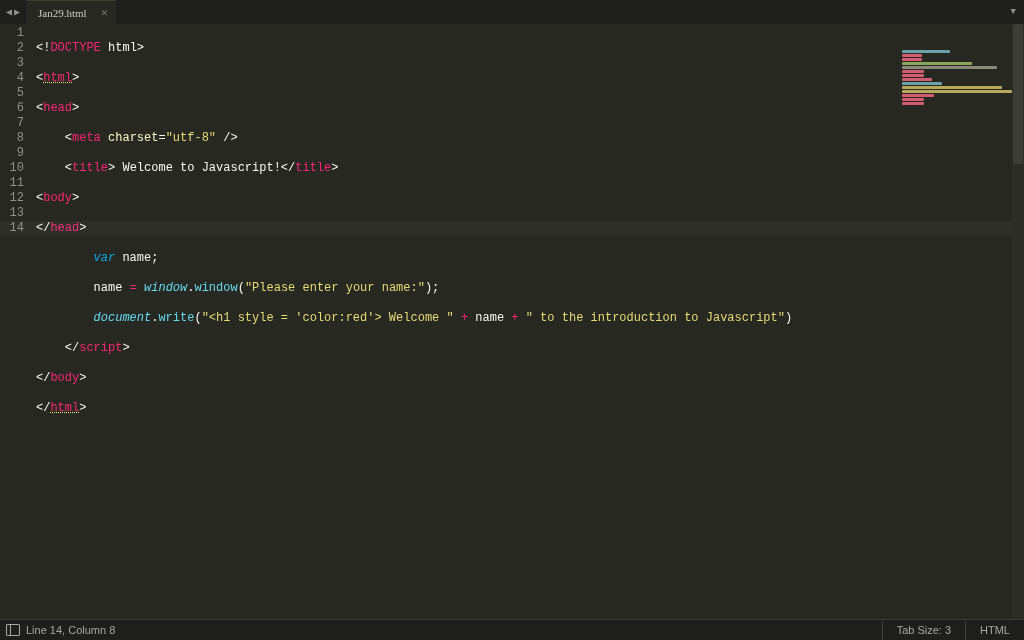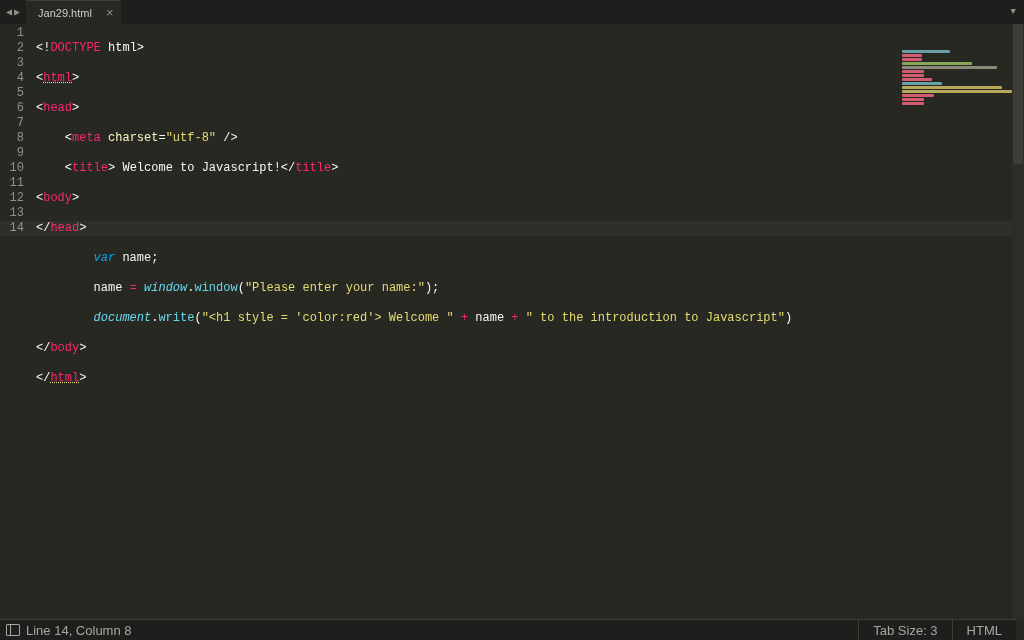--- a/index.html
+++ b/index.html
@@ -1,30 +1,30 @@
 <!DOCTYPE html>
 <html><head>
 <meta charset="utf-8">
 <style>
   html,body{margin:0;padding:0;width:1024px;height:640px;background:#272822;font-family:Consolas,'Courier New',monospace;font-size:12px;color:#f8f8f2;overflow:hidden}
   .tab-bar{height:24px;background:#1e1f1c;display:flex;align-items:center;position:relative}
   .nav-arrows{display:flex;align-items:center;padding:0 6px;gap:2px}
   .arrow{color:#8f908a;font-size:10px;cursor:pointer}
-  .tab{height:24px;background:#272822;display:flex;align-items:center;padding:0 8px 0 12px;font-family:Liberation Sans, sans-serif;font-size:11px;color:#ccc;border-top:1px solid #3e3d32;position:relative}
+  .tab{height:24px;background:#272822;display:flex;align-items:center;padding:0 8px 0 12px;font-family:Liberation Serif, serif;font-size:11px;color:#ccc;border-top:1px solid #3e3d32;position:relative}
   .tab-close{margin-left:14px;color:#8f908a;font-size:13px;cursor:pointer}
   .tab-dropdown{position:absolute;right:8px;color:#8f908a;font-size:9px}
   .editor{position:absolute;top:24px;bottom:20px;left:0;right:0;display:flex}
   .gutter{width:30px;text-align:right;padding:2px 6px 0 0;color:#8f908a;line-height:15px;user-select:none;box-sizing:border-box}
   .code{flex:1;padding:2px 0 0 6px;line-height:15px;white-space:pre}
   .hl{position:absolute;left:0;right:0;height:15px;background:rgba(255,255,255,0.035);top:197px;pointer-events:none}
   .minimap{position:absolute;top:26px;right:12px;width:110px;pointer-events:none}
   .minimap div{height:3px;margin-bottom:1px;border-radius:1px}
   .scrollbar{position:absolute;top:24px;bottom:20px;right:0;width:12px;background:#2c2d27}
   .scroll-thumb{position:absolute;top:0;left:1px;right:1px;height:140px;background:rgba(255,255,255,0.08);border-radius:2px}
-  .status{position:absolute;bottom:0;left:0;right:8px;height:20px;background:#1e1f1c;color:#a6a6a2;font-family:-apple-system,Segoe UI,Arial,sans-serif;font-size:13px;display:flex;align-items:center;border-top:1px solid #3e3d32}
+  .status{position:absolute;bottom:0;left:0;right:0;height:20px;background:#1e1f1c;color:#a6a6a2;font-family:-apple-system,Segoe UI,Arial,sans-serif;font-size:11px;display:flex;align-items:center;border-top:1px solid #3e3d32}
   .status-left{display:flex;align-items:center;padding-left:6px;gap:6px}
   .panel-icon{width:12px;height:10px;border:1px solid #a6a6a2;border-radius:1px;position:relative}
   .panel-icon::before{content:"";position:absolute;left:3px;top:0;bottom:0;width:1px;background:#a6a6a2}
   .status-right{margin-left:auto;display:flex;align-items:center;height:100%}
   .status-seg{padding:0 14px;height:100%;display:flex;align-items:center;border-left:1px solid #3e3d32;cursor:pointer}
   
   .kw{color:#f92672}
   .tagname{color:#f92672}
   .attr{color:#fef9c3}
   .str{color:#e6db74}
@@ -73,20 +73,21 @@
 <div><span class="punct">&lt;!</span><span class="kw">DOCTYPE</span><span class="txt"> html</span><span class="punct">&gt;</span></div>
 <div><span class="punct">&lt;</span><span class="tagname und">html</span><span class="punct">&gt;</span></div>
 <div><span class="punct">&lt;</span><span class="tagname">head</span><span class="punct">&gt;</span></div>
 <div><span class="punct">    &lt;</span><span class="tagname">meta</span><span> </span><span class="attr">charset</span><span class="punct">=</span><span class="str">"utf-8"</span><span class="punct"> /&gt;</span></div>
 <div><span class="punct">    &lt;</span><span class="tagname">title</span><span class="txt">&gt; Welcome to Javascript!&lt;/</span><span class="tagname">title</span><span class="punct">&gt;</span></div>
 <div><span class="punct">&lt;</span><span class="tagname">body</span><span class="punct">&gt;</span></div>
 <div><span class="punct">&lt;/</span><span class="tagname">head</span><span class="punct">&gt;</span></div>
 <div><span>        </span><span class="stor">var</span><span class="txt"> name;</span></div>
 <div><span>        name </span><span class="op">=</span><span> </span><span class="supp">window</span><span class="punct">.</span><span class="func">window</span><span class="punct">(</span><span class="str">"Please enter your name:"</span><span class="punct">);</span></div>
 <div><span>        </span><span class="supp">document</span><span class="punct">.</span><span class="func">write</span><span class="punct">(</span><span class="str">"&lt;h1 style = 'color:red'&gt; Welcome "</span><span> </span><span class="op">+</span><span class="txt"> name </span><span class="op">+</span><span> </span><span class="str">" to the introduction to Javascript"</span><span class="punct">)</span></div>
+<div><span class="punct">    &lt;/</span><span class="tagname">script</span><span class="punct">&gt;</span></div>
 <div><span class="punct">&lt;/</span><span class="tagname">body</span><span class="punct">&gt;</span></div>
 <div><span class="punct">&lt;/</span><span class="tagname und">html</span><span class="punct">&gt;</span></div>
   </div>
 
   <div class="minimap">
     <div style="width:48px;background:#6aa0a8"></div>
     <div style="width:20px;background:#d45c70"></div>
     <div style="width:20px;background:#d45c70"></div>
     <div style="width:70px;background:#8aa85a"></div>
     <div style="width:95px;background:#8a8a78"></div>

